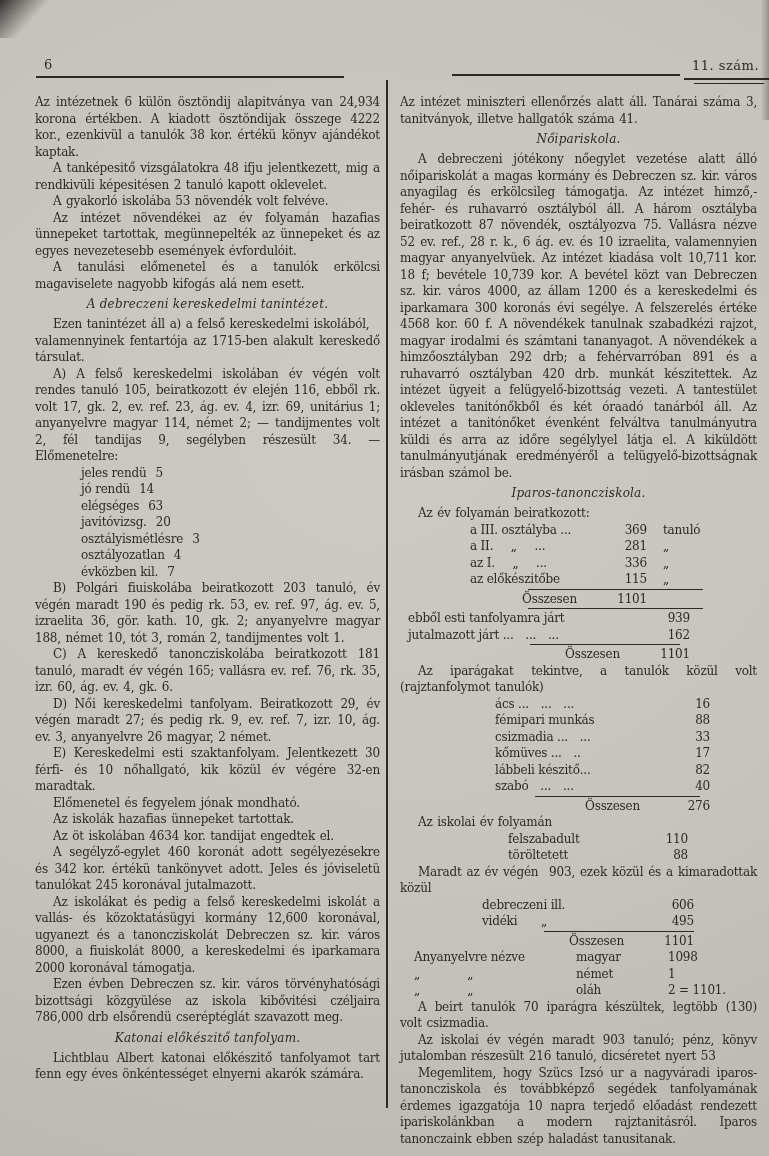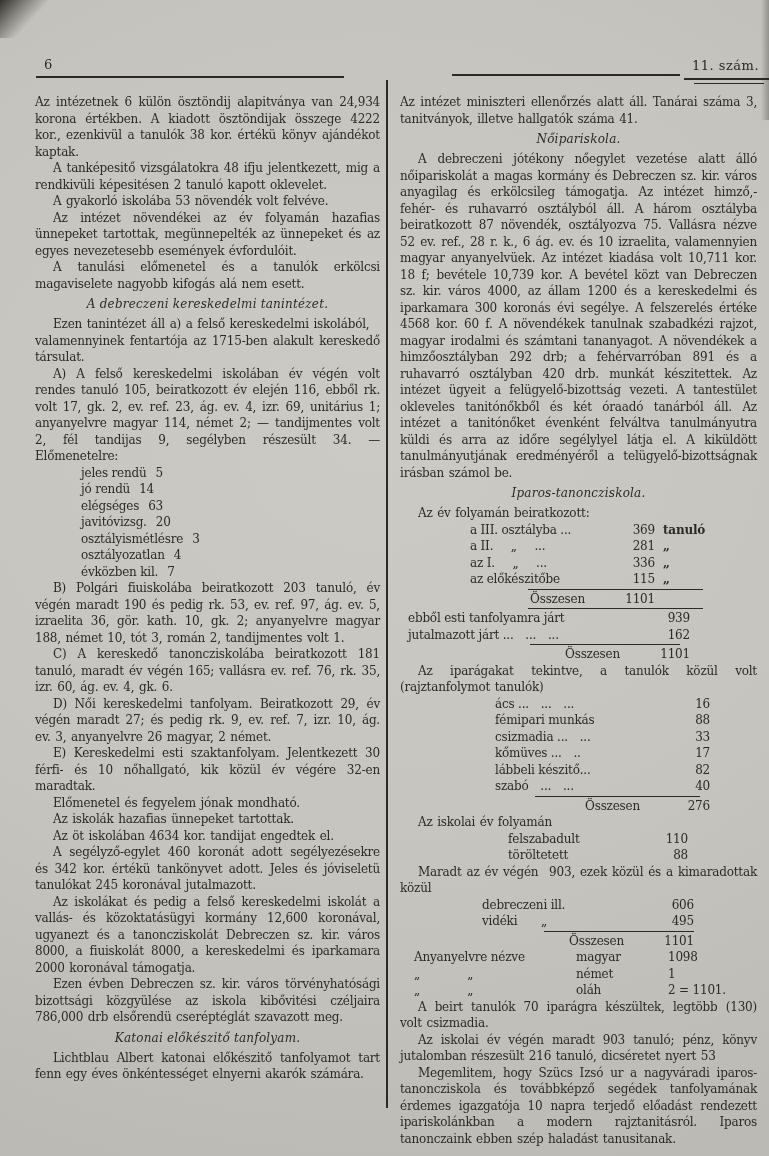--- a/index.html
+++ b/index.html
@@ -37,21 +37,21 @@
   .sec{font-style:italic;text-align:center;font-size:12px;font-weight:normal;
     margin:4px 0 3px;letter-spacing:.2px;line-height:17px;}
 
   .consists{margin-left:148px;}
   .res{margin-left:46px;}
   .res .row .v{margin-left:9px;}
 
   .r{display:flex;}
   .r .lbl{flex:1;}
   .r .val{width:42px;text-align:right;}
-  .r .sfx{width:52px;padding-left:8px;font-weight:bold;}
+  .r .sfx{width:52px;padding-left:16px;}
   .tot .lbl{text-align:right;padding-right:28px;}
   .trule{border-top:1.5px solid #2b2a24;height:0;margin-top:1px;margin-bottom:1px;}
 
   .tA{margin-left:70px;width:245px;}
   .tA .trule{margin-left:58px;width:175px;}
   .tB{margin-left:8px;width:282px;}
   .tB .trule{margin-left:122px;width:150px;}
   .tC{margin-left:95px;width:215px;}
   .tC .trule{margin-left:40px;width:165px;}
   .tD{margin-left:108px;width:180px;}

